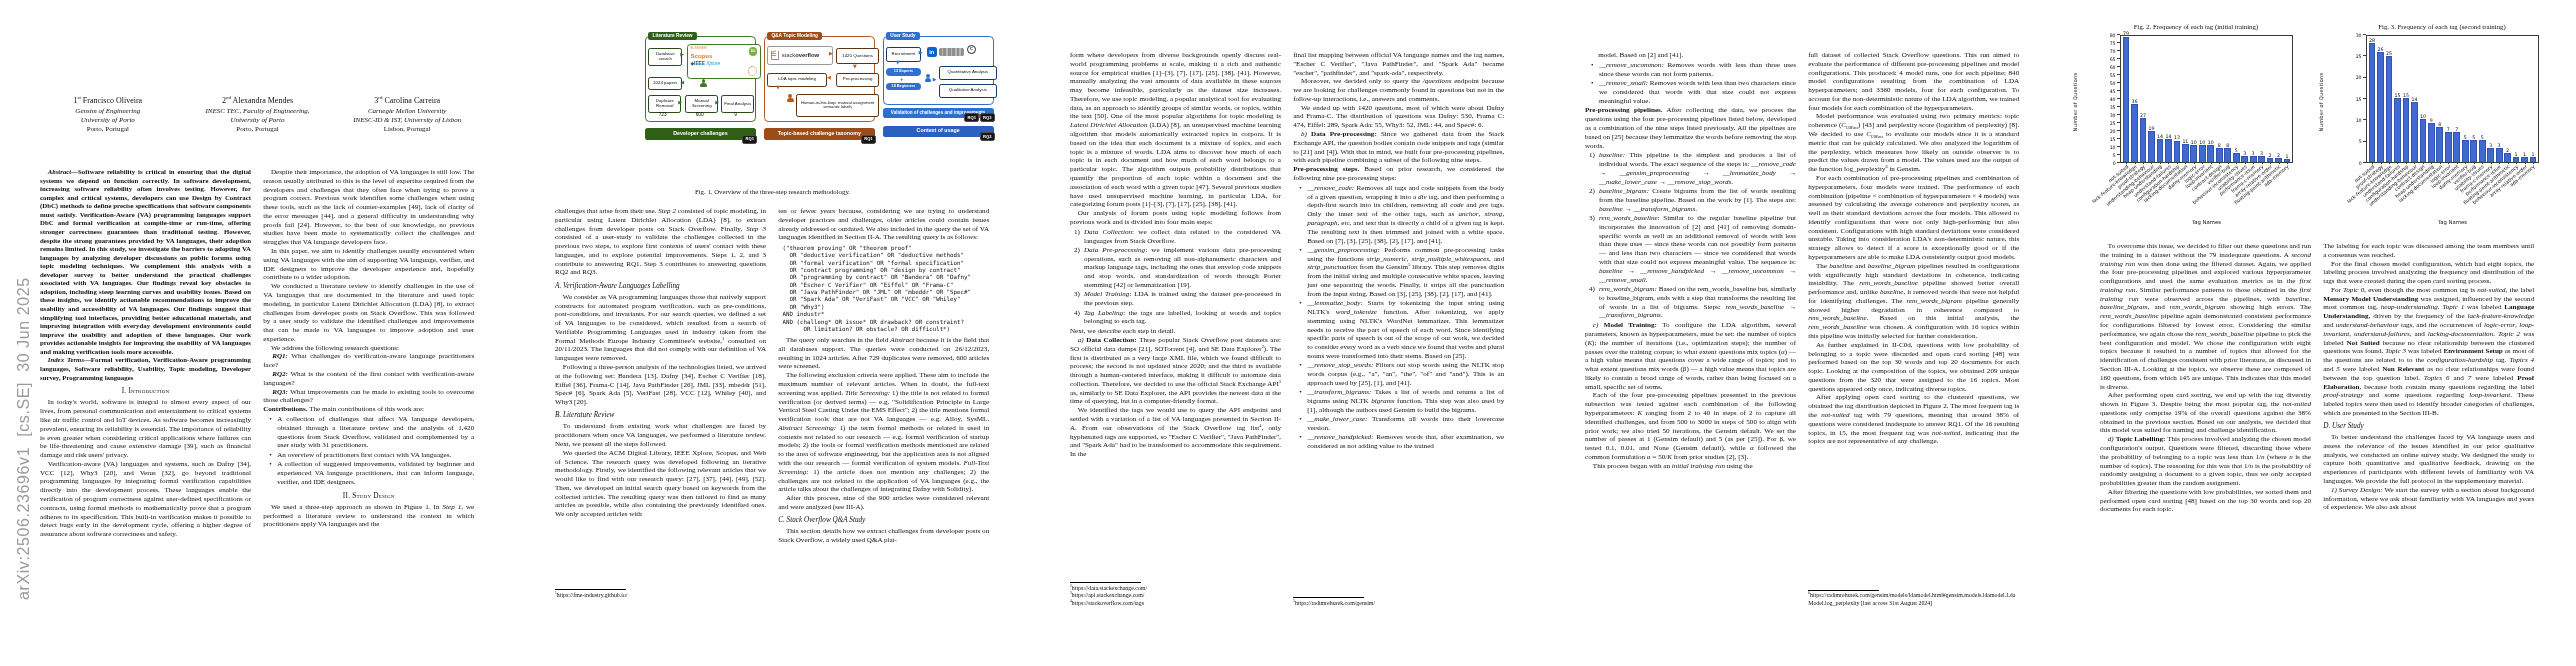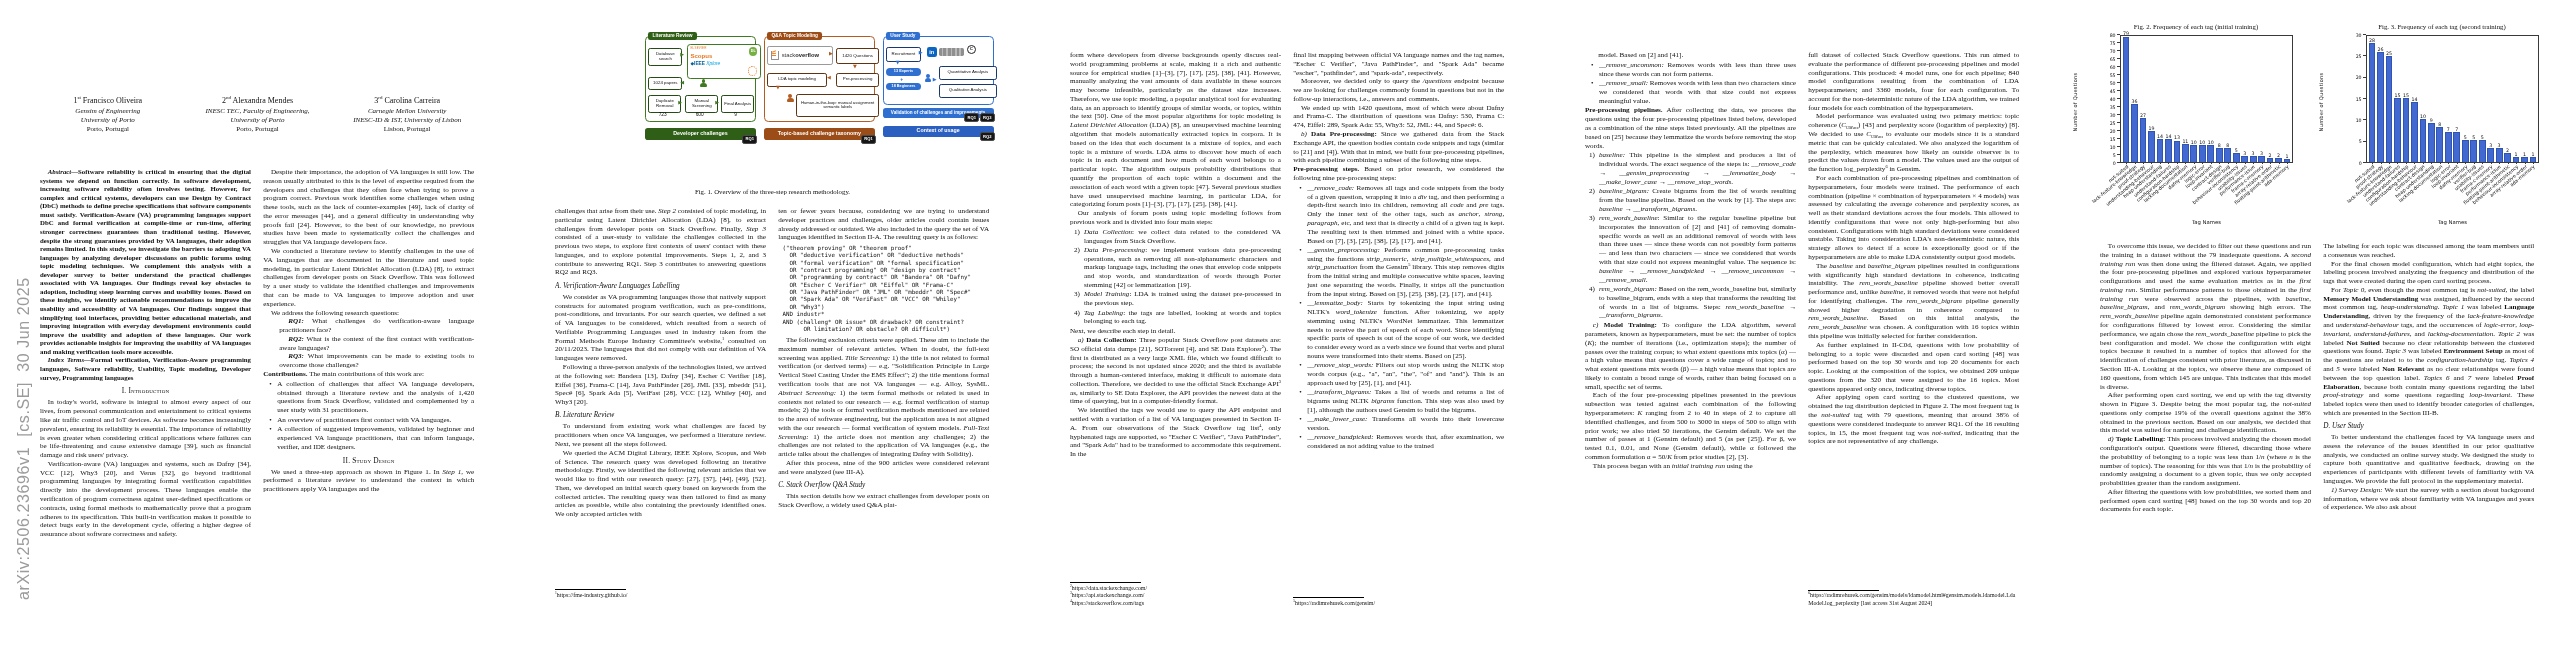--- a/index.html
+++ b/index.html
@@ -23,21 +23,21 @@
   .cols-p1{top:168px;height:434px;}
   .cols-p2{top:207px;height:392px;}
   .cols-p3{top:51px;height:556px;}
   .cols-p4{top:51px;height:556px;}
   .cols-p5{top:242px;height:361px;}
   .col{position:relative;width:211px;height:100%;overflow:hidden;text-align:justify;
        font-size:7.1px;line-height:1.24;}
   .para{margin:0;text-indent:7.8px;}
   .para.ni{text-indent:0;}
   .para.abs{font-weight:bold;font-size:6.8px;line-height:1.26;}
-  .para.rq{margin-left:16px;text-indent:9px;}
+  .para.rq{margin-left:0;text-indent:9px;}
   .para.bc{padding-left:13.3px;text-indent:0;}
   .bi{font-weight:bold;font-style:italic;}
   .sec{text-align:center;font-variant:small-caps;font-size:7.4px;margin:4.4px 0 2.8px;letter-spacing:0.2px;}
   .sub{font-style:italic;font-size:7.2px;margin:4.4px 0 2.2px;}
   .list{margin:1.1px 0;}
   .uli,.oli{position:relative;padding-left:14px;margin:0.6px 0;}
   .blt{position:absolute;left:6.1px;}
   .num{position:absolute;left:3.9px;}
   .qry{font-family:"DejaVu Sans Mono",monospace;font-size:5.8px;line-height:1.27;margin:2.8px 0 2.8px 4.4px;white-space:pre;}
   sup{font-size:62%;line-height:0;}
@@ -151,20 +151,21 @@
     <div class="cols cols-p1">
       <div class="col">
           <p class="para abs"><span class="bi">Abstract</span>—Software reliability is critical in ensuring that the digital systems we depend on function correctly. In software development, increasing software reliability often involves testing. However, for complex and critical systems, developers can use Design by Contract (DbC) methods to define precise specifications that software components must satisfy. Verification-Aware (VA) programming languages support DbC and formal verification at compile-time or run-time, offering stronger correctness guarantees than traditional testing. However, despite the strong guarantees provided by VA languages, their adoption remains limited. In this study, we investigate the barriers to adopting VA languages by analyzing developer discussions on public forums using topic modeling techniques. We complement this analysis with a developer survey to better understand the practical challenges associated with VA languages. Our findings reveal key obstacles to adoption, including steep learning curves and usability issues. Based on these insights, we identify actionable recommendations to improve the usability and accessibility of VA languages. Our findings suggest that simplifying tool interfaces, providing better educational materials, and improving integration with everyday development environments could improve the usability and adoption of these languages. Our work provides actionable insights for improving the usability of VA languages and making verification tools more accessible.</p>
           <p class="para abs"><span class="bi">Index Terms</span>—Formal verification, Verification-Aware programming languages, Software reliability, Usability, Topic modeling, Developer survey, Programming languages</p>
           <div class="sec">I. Introduction</div>
           <p class="para">In today's world, software is integral to almost every aspect of our lives, from personal communication and entertainment to critical systems like air traffic control and IoT devices. As software becomes increasingly prevalent, ensuring its reliability is essential. The importance of reliability is even greater when considering critical applications where failures can be life-threatening and cause extensive damage [39], such as financial damage and risk users' privacy.</p>
           <p class="para">Verification-aware (VA) languages and systems, such as Dafny [34], VCC [12], Why3 [20], and Verus [32], go beyond traditional programming languages by integrating formal verification capabilities directly into the development process. These languages enable the verification of program correctness against user-defined specifications or contracts, using formal methods to mathematically prove that a program adheres to its specification. This built-in verification makes it possible to detect bugs early in the development cycle, offering a higher degree of assurance about software correctness and safety.</p>
         </div>
       <div class="col">
           <p class="para">Despite their importance, the adoption of VA languages is still low. The reason usually attributed to this is the level of expertise required from the developers and challenges that they often face when trying to prove a program correct. Previous work identifies some challenges when using these tools, such as the lack of counter-examples [49], lack of clarity of the error messages [44], and a general difficulty in understanding why proofs fail [24]. However, to the best of our knowledge, no previous studies have been made to systematically collect the challenges and struggles that VA language developers face.</p>
+          <p class="para">In this paper, we aim to identify challenges usually encountered when using VA languages with the aim of supporting VA language, verifier, and IDE designers to improve the developer experience and, hopefully contribute to a wider adoption.</p>
           <p class="para">We conducted a literature review to identify challenges in the use of VA languages that are documented in the literature and used topic modeling, in particular Latent Dirichlet Allocation (LDA) [8], to extract challenges from developer posts on Stack Overflow. This was followed by a user study to validate the identified challenges and improvements that can be made to VA languages to improve adoption and user experience.</p>
           <p class="para">We address the following research questions:</p>
           <p class="para rq"><span class="bi">RQ1:</span> What challenges do verification-aware language practitioners face?</p>
           <p class="para rq"><span class="bi">RQ2:</span> What is the context of the first contact with verification-aware languages?</p>
           <p class="para rq"><span class="bi">RQ3:</span> What improvements can be made to existing tools to overcome those challenges?</p>
           <p class="para ni"><b>Contributions.</b> The main contributions of this work are:</p>
           <div class="list">
             <div class="uli"><span class="blt">•</span>A collection of challenges that affect VA language developers, obtained through a literature review and the analysis of 1,420 questions from Stack Overflow, validated and complemented by a user study with 31 practitioners.</div>
             <div class="uli"><span class="blt">•</span>An overview of practitioners first contact with VA languages.</div>
             <div class="uli"><span class="blt">•</span>A collection of suggested improvements, validated by beginner and experienced VA language practitioners, that can inform language, verifier, and IDE designers.</div>
@@ -291,20 +292,21 @@
   OR "formal verification" OR "formal specification"
   OR "contract programming" OR "design by contract"
   OR "programming by contract" OR "Bandera" OR "Dafny"
   OR "Escher C Verifier" OR "Eiffel" OR "Frama-C"
   OR "Java PathFinder" OR "JML" OR "mbeddr" OR "Spec#"
   OR "Spark Ada" OR "VeriFast" OR "VCC" OR "Whiley"
   OR "Why3")
 AND industr*
 AND (challeng* OR issue* OR drawback? OR constraint?
       OR limitation? OR obstacle? OR difficult*)</pre>
+          <p class="para">The query only searches in the field <i>Abstract</i> because it is the field that all databases support. The queries were conducted on 26/12/2023, resulting in 1024 articles. After 729 duplicates were removed, 600 articles were screened.</p>
           <p class="para">The following exclusion criteria were applied. These aim to include the maximum number of relevant articles. When in doubt, the full-text screening was applied. <i>Title Screening:</i> 1) the title is not related to formal verification (or derived terms) — e.g. "Solidification Principle in Large Vertical Steel Casting Under the EMS Effect"; 2) the title mentions formal verification tools that are not VA languages — e.g. Alloy, SysML. <i>Abstract Screening:</i> 1) the term formal methods or related is used in contexts not related to our research — e.g. formal verification of startup models; 2) the tools or formal verification methods mentioned are related to the area of software engineering, but the application area is not aligned with the our research — formal verification of system models. <i>Full-Text Screening:</i> 1) the article does not mention any challenges; 2) the challenges are not related to the application of VA languages (e.g., the article talks about the challenges of integrating Dafny with Solidity).</p>
           <p class="para">After this process, nine of the 900 articles were considered relevant and were analyzed (see III-A).</p>
           <div class="sub">C. Stack Overflow Q&amp;A Study</div>
           <p class="para">This section details how we extract challenges from developer posts on Stack Overflow, a widely used Q&amp;A plat-</p>
         </div>
     </div>
   </section>
 
   <section class="page">
     <div class="cols cols-p3">

